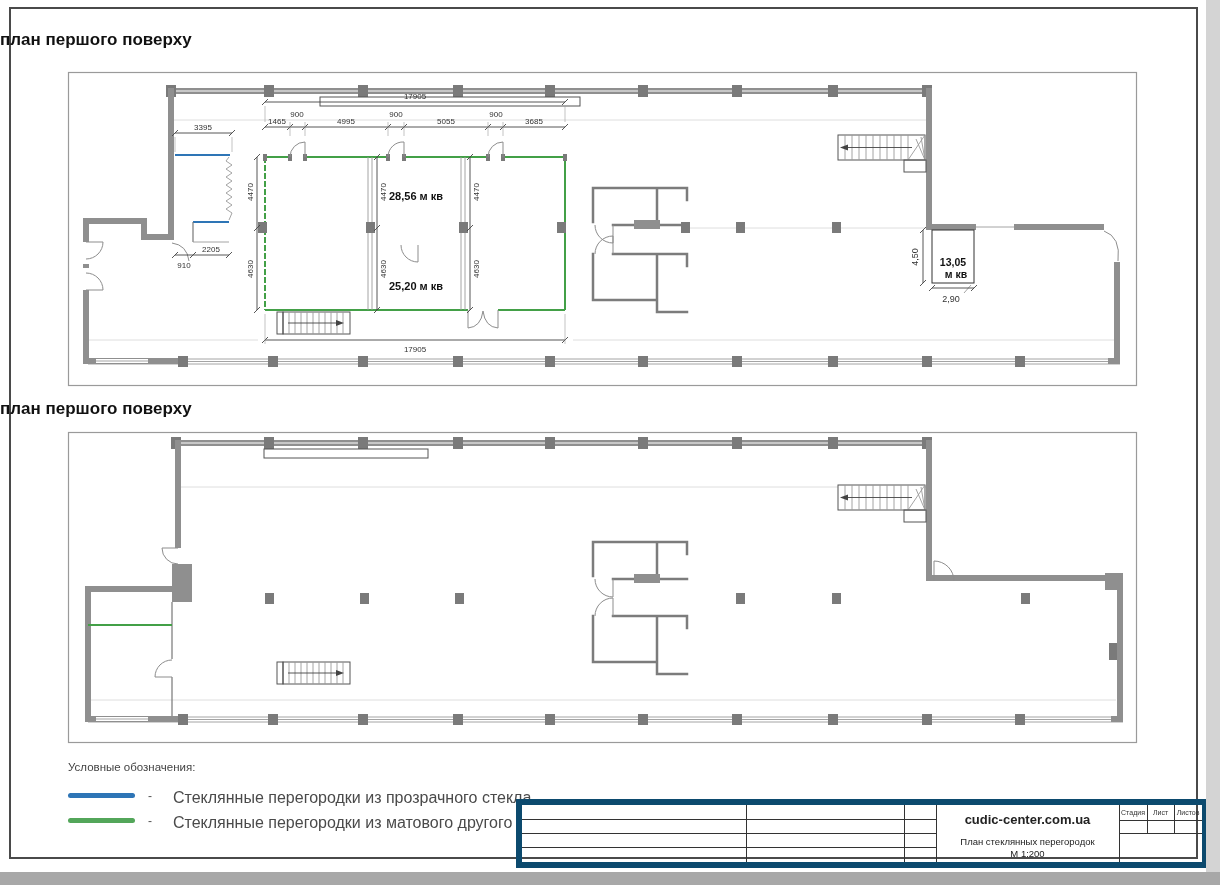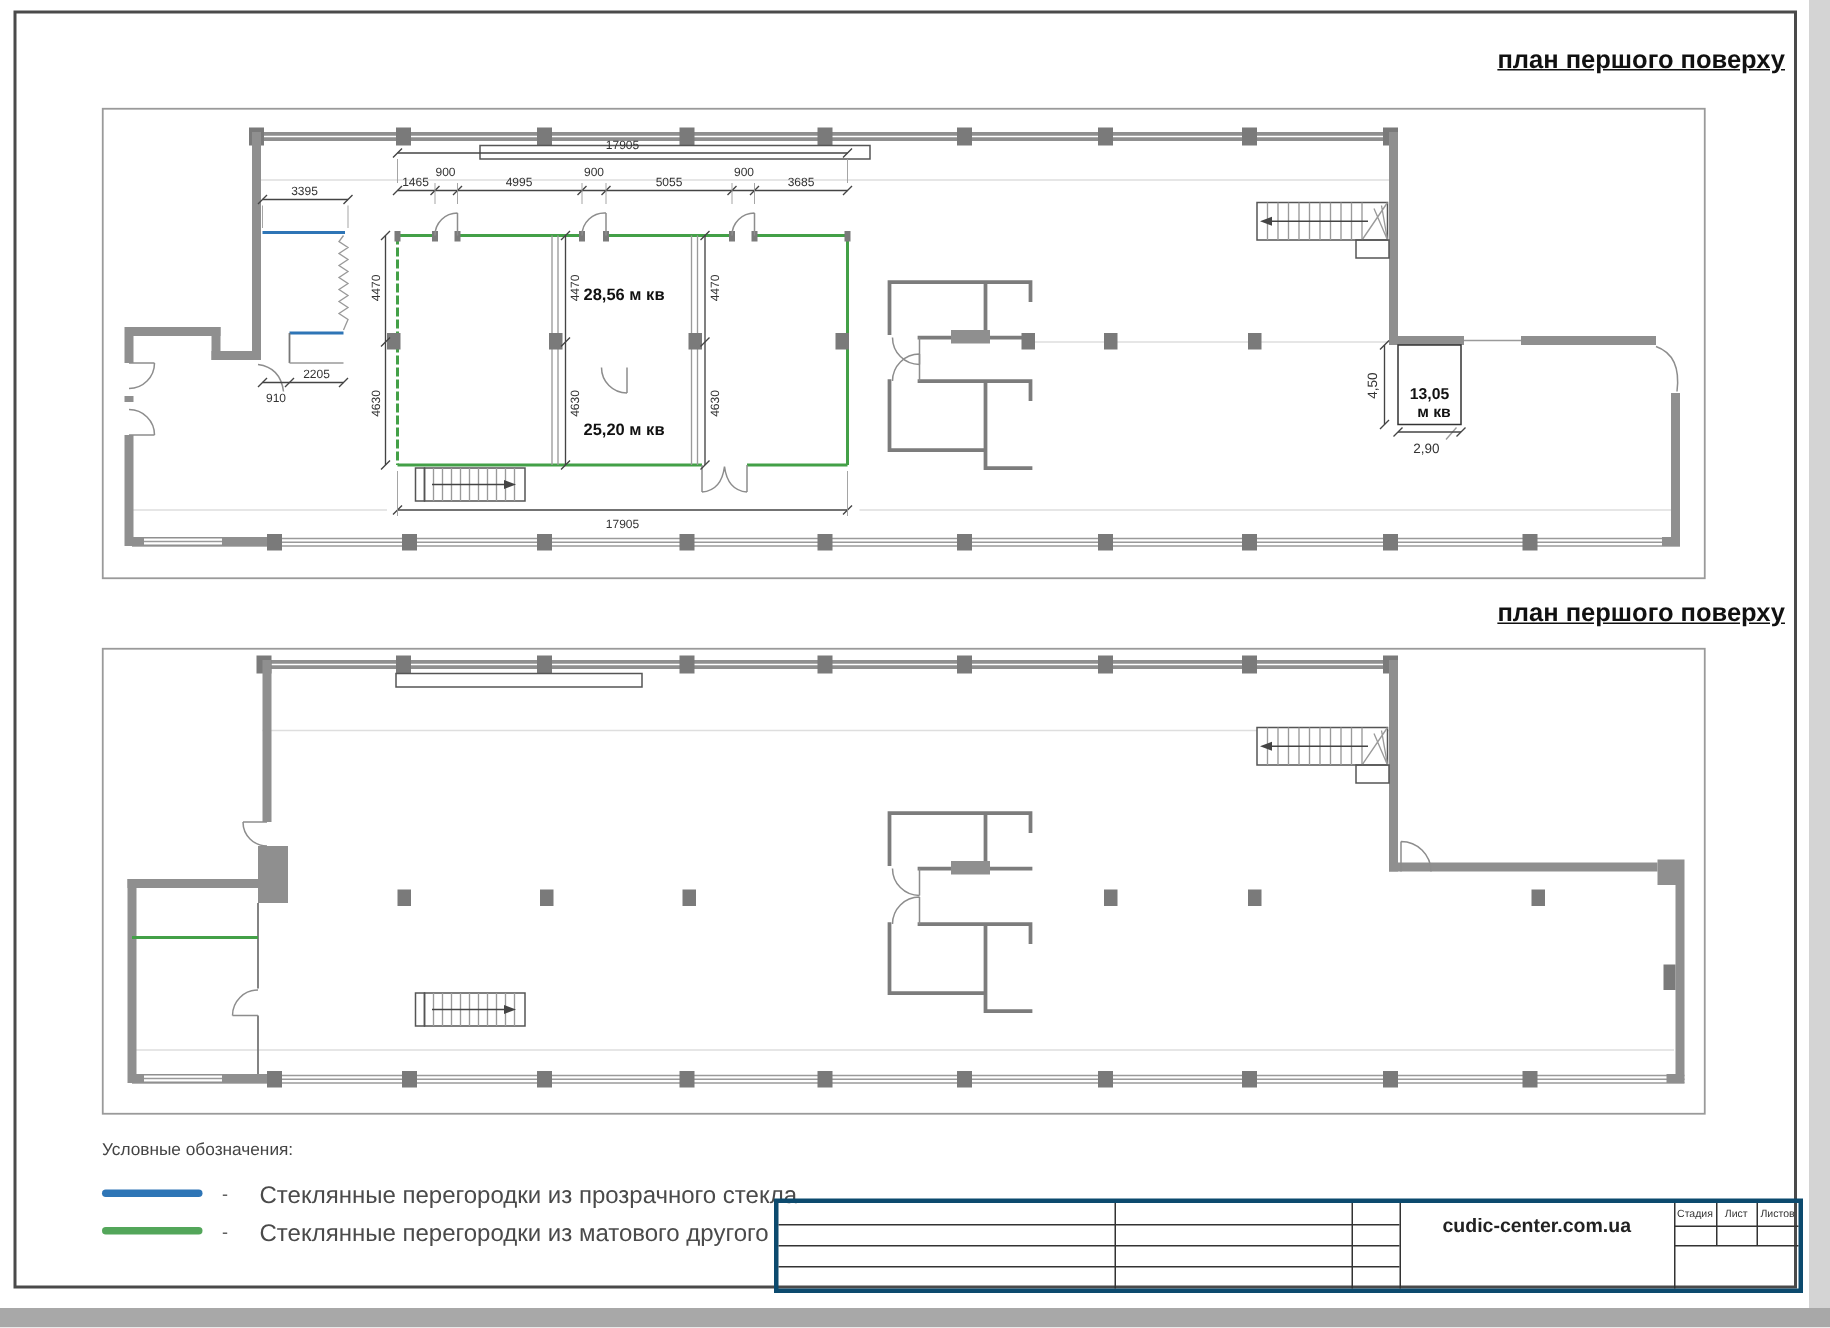--- a/index.html
+++ b/index.html
@@ -1,20 +1,20 @@
 <!DOCTYPE html>
 <html><head>
 <meta charset="utf-8">
 <style>
   html,body{margin:0;padding:0;background:#ffffff;}
   body{width:1220px;height:885px;position:relative;overflow:hidden;
        font-family:"Liberation Sans",sans-serif;}
   .abs{position:absolute;}
   .sheet-border{left:9px;top:7px;width:1189px;height:852px;border:2px solid #4a4a4a;box-sizing:border-box;}
-  .plan-title{left:0;width:1190px;text-align:right;font-size:17px;font-weight:bold;color:#111;text-decoration:underline;}
+  .plan-title{left:0;width:1190px;text-align:left;font-size:17px;font-weight:bold;color:#111;}
   .t1{top:30px;}
   .t2{top:399px;}
   svg{position:absolute;overflow:visible;}
   
   .frame{fill:none;stroke:#9a9a9a;stroke-width:1.2;}
   .wall{fill:#8f8f8f;stroke:none;}
   .pier{fill:#7a7a7a;stroke:none;}
   .edge{stroke:#555;stroke-width:1;fill:none;}
   .fillw{fill:#fff;}
   .hair{stroke:#9a9a9a;stroke-width:0.9;fill:none;}
@@ -32,21 +32,21 @@
   .dimtxt9{font-size:9px;}
   .area{font-size:11px;font-weight:bold;fill:#111;}
   .big{font-size:10.5px;font-weight:600;fill:#111;}
   
   .legend-head{left:68px;top:761px;font-size:11.5px;color:#444;}
   .legend-item{left:68px;height:12px;}
   .swatch{position:absolute;left:0;top:3px;width:67px;height:5px;border-radius:3px;background:#888;}
   .leg-sep{position:absolute;left:80px;top:-1px;font-size:12px;color:#555;}
   .leg-label{position:absolute;left:105px;top:-1px;font-size:16px;color:#4a4a4a;white-space:nowrap;}
   
-  .tb{left:516px;top:799px;width:680px;height:57px;border:3px solid #0c4a6e;box-sizing:content-box;}
+  .tb{left:516px;top:799px;width:680px;height:57px;border:6px solid #0c4a6e;box-sizing:content-box;}
   .tb .vline{position:absolute;top:0;width:0;border-left:1px solid #333;height:57px;}
   .tb .hline{position:absolute;height:0;border-top:1px solid #333;}
   .tb-cell{position:absolute;display:flex;align-items:center;justify-content:center;color:#222;}
   .tb-brand{left:414px;top:0;width:183px;height:28px;font-size:13px;font-weight:bold;}
   .tb-doc{left:414px;top:28px;width:183px;height:29px;font-size:9.5px;flex-direction:column;line-height:1.25;text-align:center;}
   .tb-h{font-size:7px;color:#333;}
   .format-label{left:1126px;top:860px;font-size:9px;color:#555;letter-spacing:1px;margin-top:32px;}
   .strip-bottom{left:0;top:872px;width:1220px;height:13px;background:#a8a8a8;}
   .strip-right{left:1206px;top:0;width:14px;height:872px;background:#d4d4d4;}
 </style>
@@ -383,20 +383,24 @@
     <div class="hline" style="left:0;top:42px;width:414px"></div>
     <div class="vline" style="left:224px"></div>
     <div class="vline" style="left:382px"></div>
     <div class="vline" style="left:414px"></div>
     <div class="vline" style="left:597px"></div>
     <div class="vline" style="left:625px;height:28px"></div>
     <div class="vline" style="left:652px;height:28px"></div>
     <div class="hline" style="left:597px;top:15px;width:83px"></div>
     <div class="hline" style="left:597px;top:28px;width:83px"></div>
     <div class="tb-cell tb-brand">cudic-center.com.ua</div>
+    <div class="tb-cell tb-doc">
+      <div>План стеклянных перегородок</div>
+      <div>М 1:200</div>
+    </div>
     <div class="tb-cell tb-h" style="left:597px;top:0;width:28px;height:15px">Стадия</div>
     <div class="tb-cell tb-h" style="left:625px;top:0;width:27px;height:15px">Лист</div>
     <div class="tb-cell tb-h" style="left:652px;top:0;width:28px;height:15px">Листов</div>
   </div>
 
   <div class="abs format-label">Формат А3</div>
 
   <div class="abs strip-bottom"></div>
   <div class="abs strip-right"></div>
 

